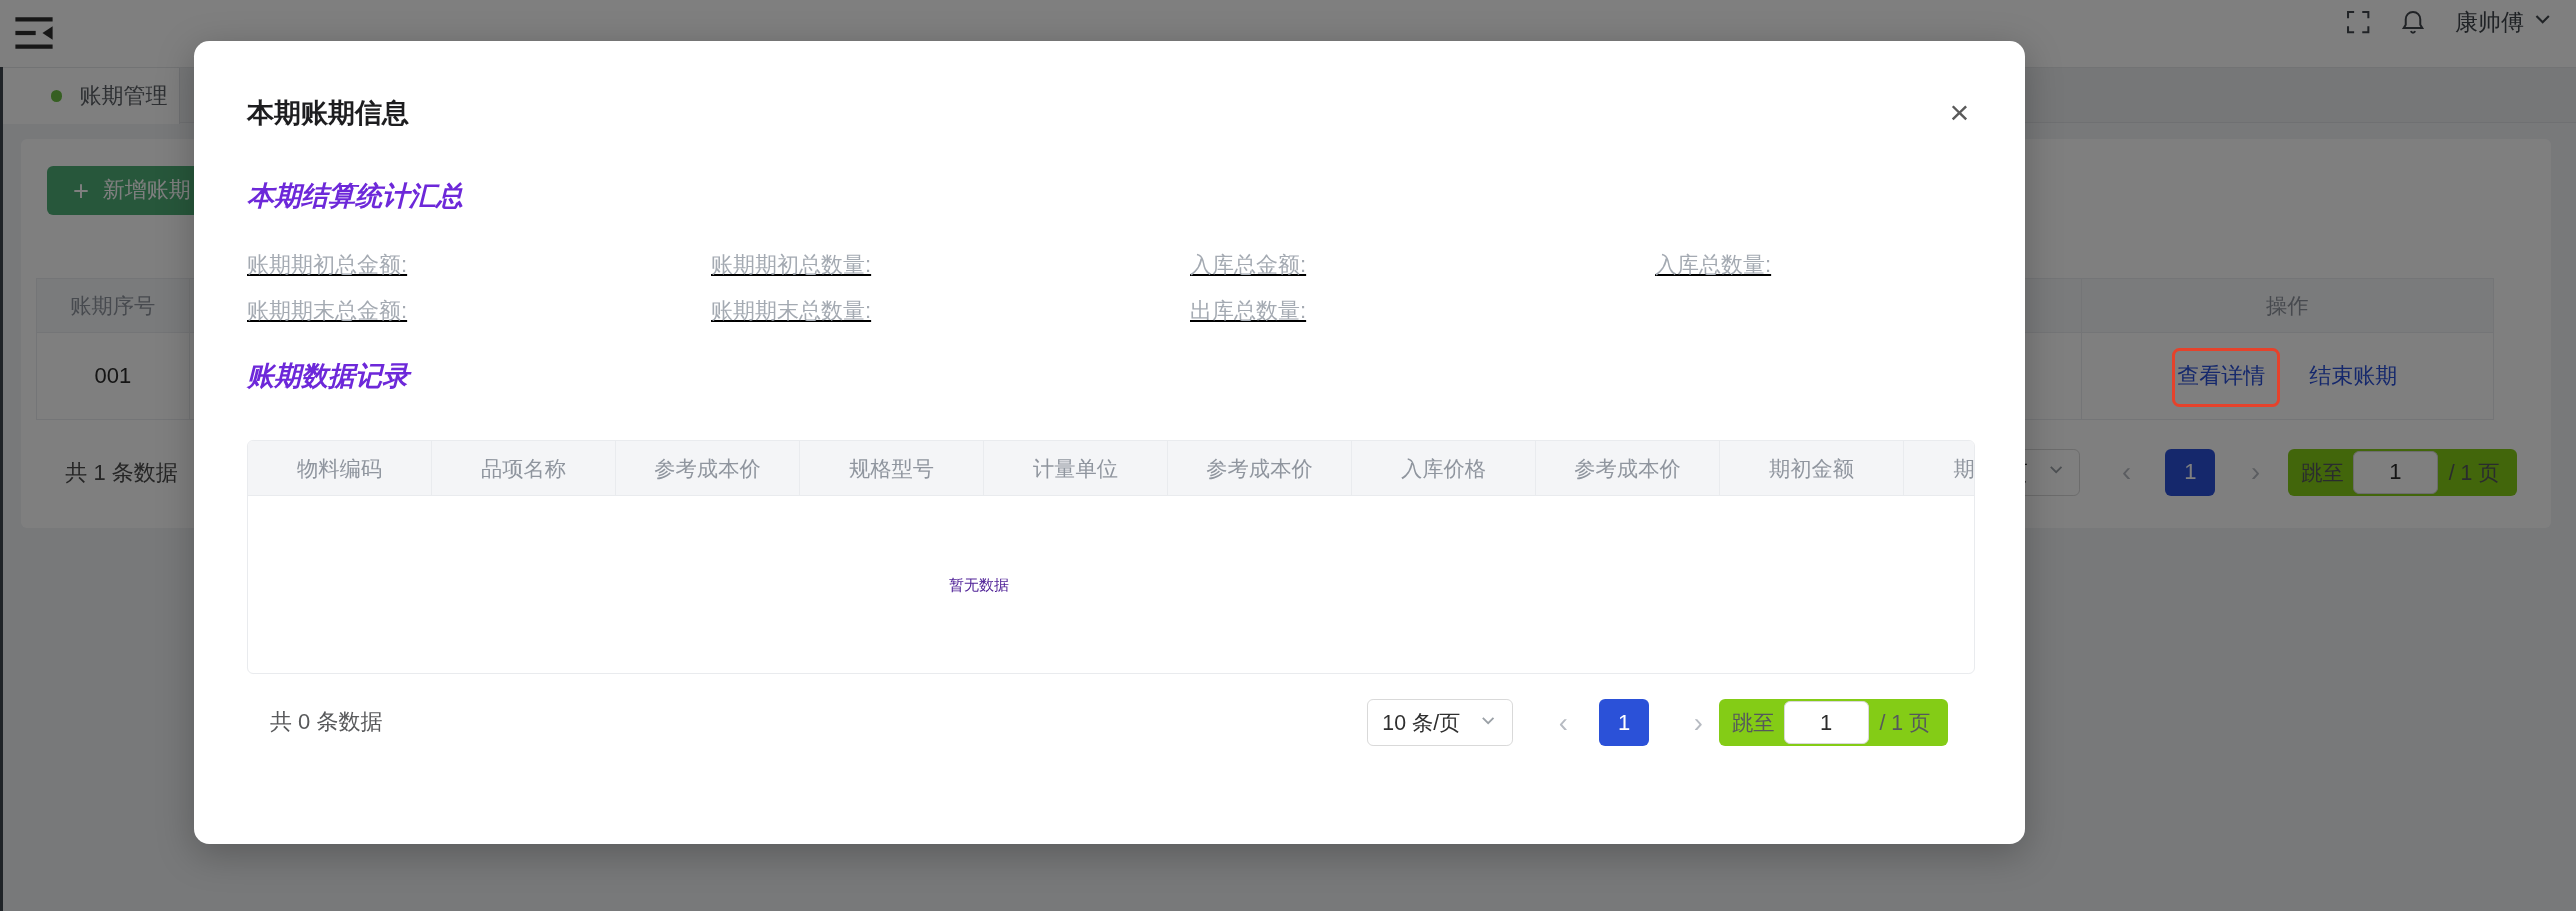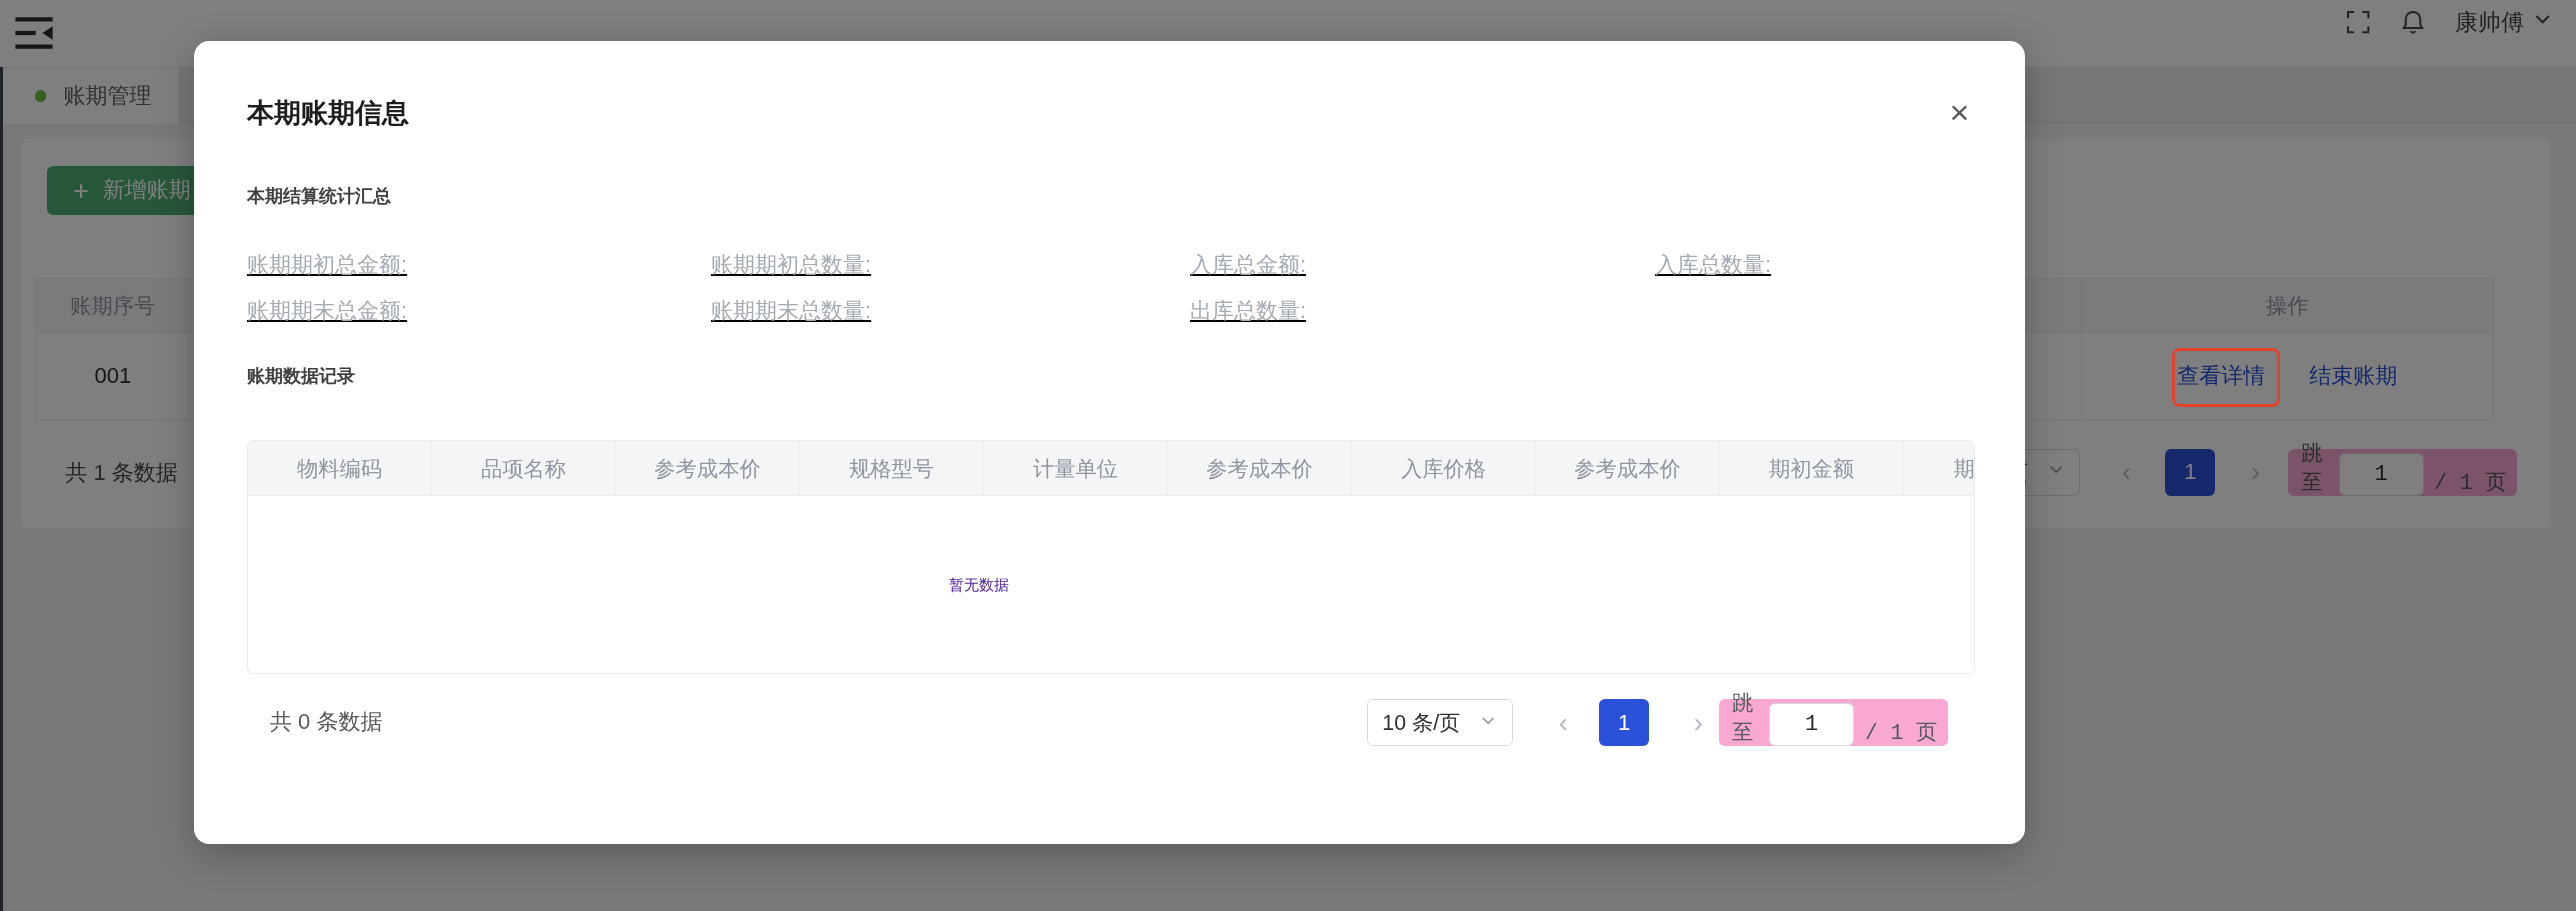--- a/index.html
+++ b/index.html
@@ -12,21 +12,21 @@
   .collapse-btn { position:absolute; left:12.2px; top:10.7px; width:44px; height:44px; color:#2f2f2f; cursor:pointer; }
   .topbar-right { position:absolute; right:23px; top:0; height:44px; display:flex; align-items:center; gap:29px; color:#41464c; }
   .tb-icon { width:26px; height:26px; display:flex; align-items:center; justify-content:center; cursor:pointer; }
   .user { display:flex; align-items:center; gap:7.6px; font-size:23px; cursor:pointer; }
 
   
   .sidebar-edge { position:absolute; left:0; top:67px; bottom:0; width:3px; background:#3f474e; z-index:1; }
 
   
   .tabstrip { position:absolute; left:3px; right:0; top:67px; height:56px; background:#eceef0; border-top:0.8px solid #e4e6e9; border-bottom:0.8px solid #dfe1e5; z-index:1; }
-  .tab { position:absolute; left:0; top:0; width:177px; height:56px; background:#fff; border-right:0.8px solid #dfe1e5; display:flex; align-items:center; padding-left:32px; gap:17px; font-size:22px; color:#5c6066; cursor:pointer; }
+  .tab { position:absolute; left:0; top:0; width:177px; height:56px; background:#fff; border-right:0.8px solid #dfe1e5; display:flex; align-items:center; padding-left:48px; gap:17px; font-size:22px; color:#5c6066; cursor:pointer; }
   .tab-dot { width:11.4px; height:11.4px; border-radius:50%; background:var(--dot_green,#6cbf45); }
 
   
   .page { position:absolute; left:3px; right:0; top:124px; bottom:0; background:#f0f2f5; z-index:1; }
   .card { position:absolute; left:18.3px; top:14.5px; width:2530px; height:389px; background:#fff; border-radius:6.1px; }
   .btn-green { position:absolute; left:26px; top:27.4px; width:169px; height:49px; border:none; border-radius:6.1px; background:var(--green,#4fae77); color:#fff; font-size:22px; display:flex; align-items:center; justify-content:center; gap:13.7px; cursor:pointer; font-family:inherit; }
   .btn-plus { font-size:27.4px; font-weight:300; line-height:1; }
 
   .bg-table { position:absolute; left:14.5px; top:139px; width:2458px; }
   .bg-thead { display:flex; height:55px; background:#f5f6f8; border-top:0.8px solid #e9ebee; border-bottom:0.8px solid #e9ebee; border-left:0.8px solid #e9ebee; }
@@ -39,34 +39,34 @@
   .bg-td { color:#2b2b2b; font-size:22px; }
   .actions-wrap { display:flex; gap:44px; }
   .tbl-link { color:var(--accent_blue,#2b51d8); font-size:22px; text-decoration:none; cursor:pointer; }
 
   .total-text { position:absolute; font-size:22px; color:#4a4a4a; transform:translateY(-50%); }
 
   
   .pg-select { position:absolute; width:146px; height:47px; background:#fff; border:0.8px solid #d9d9d9; border-radius:6.1px; display:flex; align-items:center; justify-content:center; gap:19px; font-size:21.3px; color:#2f2f2f; cursor:pointer; }
   .pg-arrow { position:absolute; width:30.5px; height:47px; display:flex; align-items:center; justify-content:center; font-size:27.4px; color:#b7bbc2; cursor:pointer; }
   .pg-page { position:absolute; width:50px; height:47px; background:var(--accent_blue,#2b51d8); color:#fff; border-radius:6.1px; display:flex; align-items:center; justify-content:center; font-size:22px; cursor:pointer; }
-  .pg-pill { position:absolute; width:229px; height:47px; background:#f9a8d4; border-radius:6.1px; display:flex; align-items:flex-end; padding:0 10.7px 0 13px; font-size:21.3px; color:#55585c;font-family:Liberation Mono, monospace; }
+  .pg-pill { position:absolute; width:229px; height:47px; background:#84cc16; border-radius:6.1px; display:flex; align-items:center; padding:0 10.7px 0 13px; font-size:21.3px; color:#55585c; }
   .pg-input { width:85px; height:43px; margin-left:9.1px; border:0.8px solid #d9d9d9; border-radius:6.1px; background:#fff; text-align:center; font-size:22px; color:#2b2b2b; font-family:inherit; }
   .pg-suffix { margin-left:10.7px; white-space:pre; }
   .chev { flex:0 0 auto; }
 
   
   .overlay { position:absolute; inset:0; background:rgba(0,0,0,0.5); z-index:10; }
   .red-highlight { position:absolute; left:2172px; top:348px; width:108px; height:59px; border:3px solid var(--highlight_red,#e5422b); border-radius:7.6px; z-index:20; }
 
   
   .modal { position:absolute; left:194px; top:41px; width:1831px; height:803px; background:#fff; border-radius:15.2px; box-shadow:0 9.1px 37px rgba(0,0,0,.25); z-index:30; }
   .m-title { position:absolute; left:53px; top:72px; transform:translateY(-50%); font-size:27px; font-weight:bold; color:#1d1d1f; }
   .m-close { position:absolute; left:1741px; top:47px; width:49px; height:49px; display:flex; align-items:center; justify-content:center; font-size:34px; color:#5a5a5a; cursor:pointer; }
-  .m-h { position:absolute; left:53px; transform:translateY(-50%); font-size:18px; font-weight:bold; color:#404040; }
+  .m-h { position:absolute; left:53px; transform:translateY(-50%); font-size:27px; font-weight:bold; color:#6d28d9;font-style:italic; }
   .m-stats { position:absolute; left:53px; top:207px; width:1726px; display:grid; grid-template-columns:464px 479px 465px 1fr; row-gap:12px;text-decoration:underline; }
   .m-stat { font-size:22px; line-height:34px; color:#a4aab2; }
   .m-table { position:absolute; left:53px; top:399px; width:1728px; height:234px; border:0.8px solid #e9ebee; border-radius:6.1px; overflow:hidden; background:#fff; }
   .m-thead { display:flex; width:1852px; height:55px; background:#f4f5f7; border-bottom:0.8px solid #e9ebee; }
   .m-th { flex:0 0 184px; display:flex; align-items:center; justify-content:center; font-size:21.3px; color:#8f959e; border-right:0.8px solid #e9ebee; }
   .m-th:last-child { border-right:none; }
   .m-body { position:relative; height:178px; }
   .m-empty { position:absolute; left:690px; top:50%; transform:translate(-50%,-50%); font-size:15px; color:#4c1d95;margin-left:41px; }
   .m-total { position:absolute; left:76px; top:681px; }
   .m-total span, .m-total { font-size:22px; color:#58595b; }

